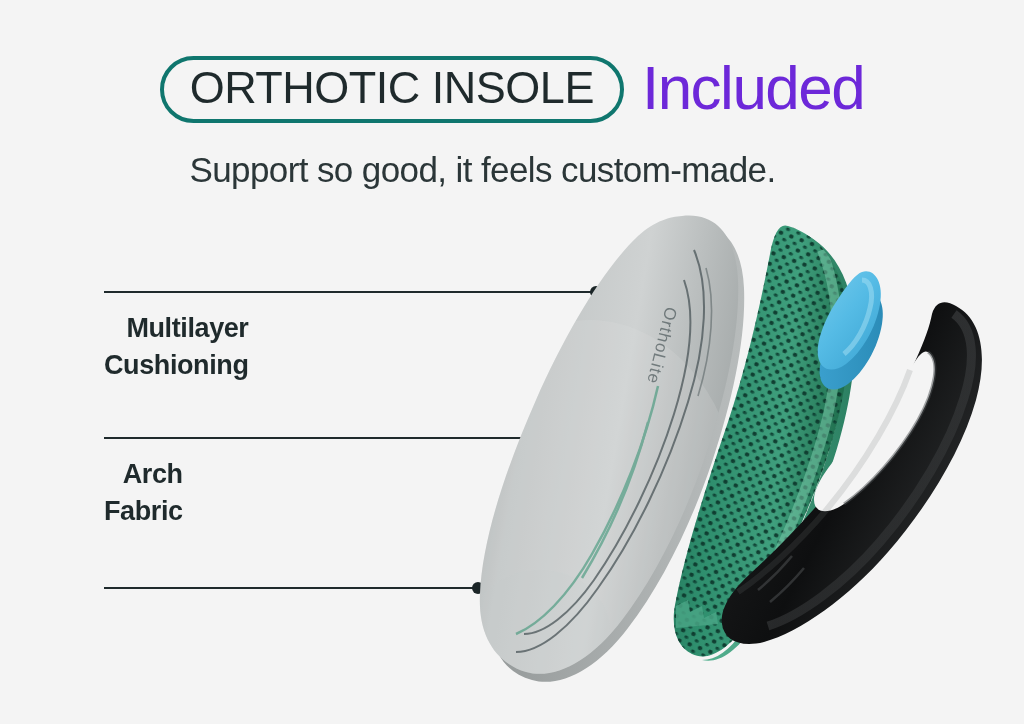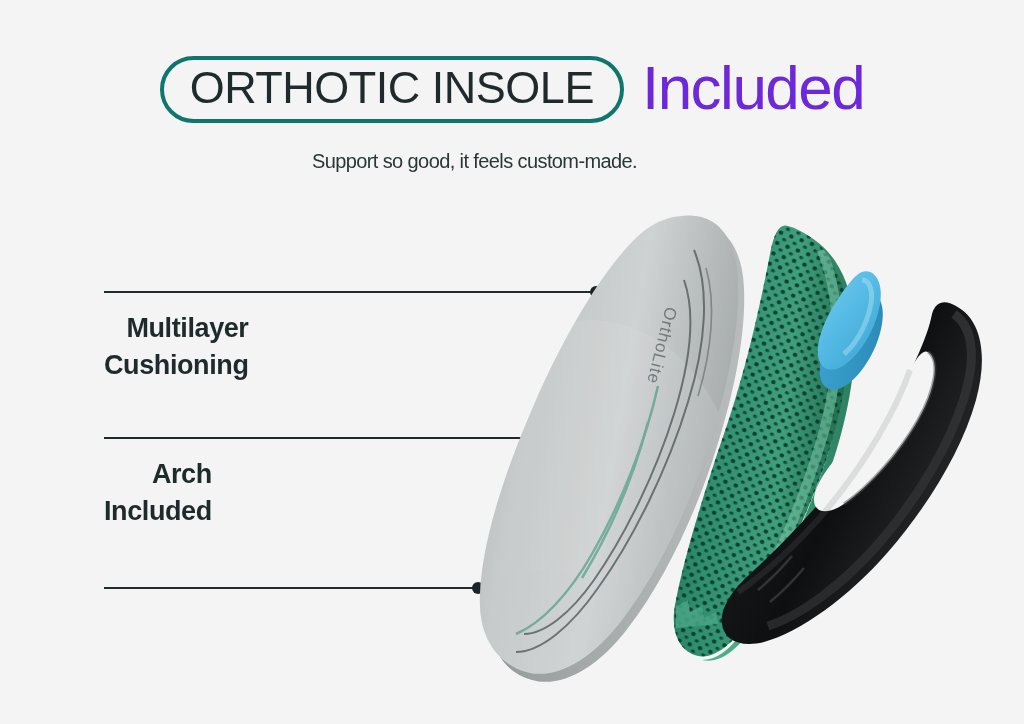--- a/index.html
+++ b/index.html
@@ -25,22 +25,22 @@
   #pill-text {
     font-size:45px; font-weight:400; letter-spacing:-0.5px;
     line-height:1; white-space:nowrap; color:#1f2a2c;
   }
   #included {
     font-size:62px; font-weight:400; letter-spacing:-1.5px;
     line-height:1; white-space:nowrap; color:#6d28d9;
     position:relative; top:-2px;
   }
   #subtitle {
-    position:absolute; left:4px; top:150px; width:941px; text-align:center;
-    font-size:20px; font-weight:400; letter-spacing:-0.6px; color:#2b3638;
+    position:absolute; left:12px; top:150px; width:941px; text-align:center;
+    font-size:35px; font-weight:400; letter-spacing:-0.6px; color:#2b3638;
   }
 
   
   .feature { position:absolute; left:104px;text-align:right; }
   .lead-wrap { position:relative; height:12px; }
   .lead-line {
     position:absolute; left:0; top:5px; height:2px; background:#1f2a2c;
   }
   .lead-dot {
     position:absolute; top:0; width:12px; height:12px;
@@ -82,21 +82,21 @@
   <div class="feature-label">Multilayer
 Cushioning</div>
 </div>
 
 <div class="feature" id="feature-1">
   <div class="lead-wrap">
     <div class="lead-line"></div>
     <div class="lead-dot"></div>
   </div>
   <div class="feature-label">Arch
-Included</div>
+Fabric</div>
 </div>
 
 <div class="feature" id="feature-2">
   <div class="lead-wrap">
     <div class="lead-line"></div>
     <div class="lead-dot"></div>
   </div>
 </div>
 
 <div id="product">

